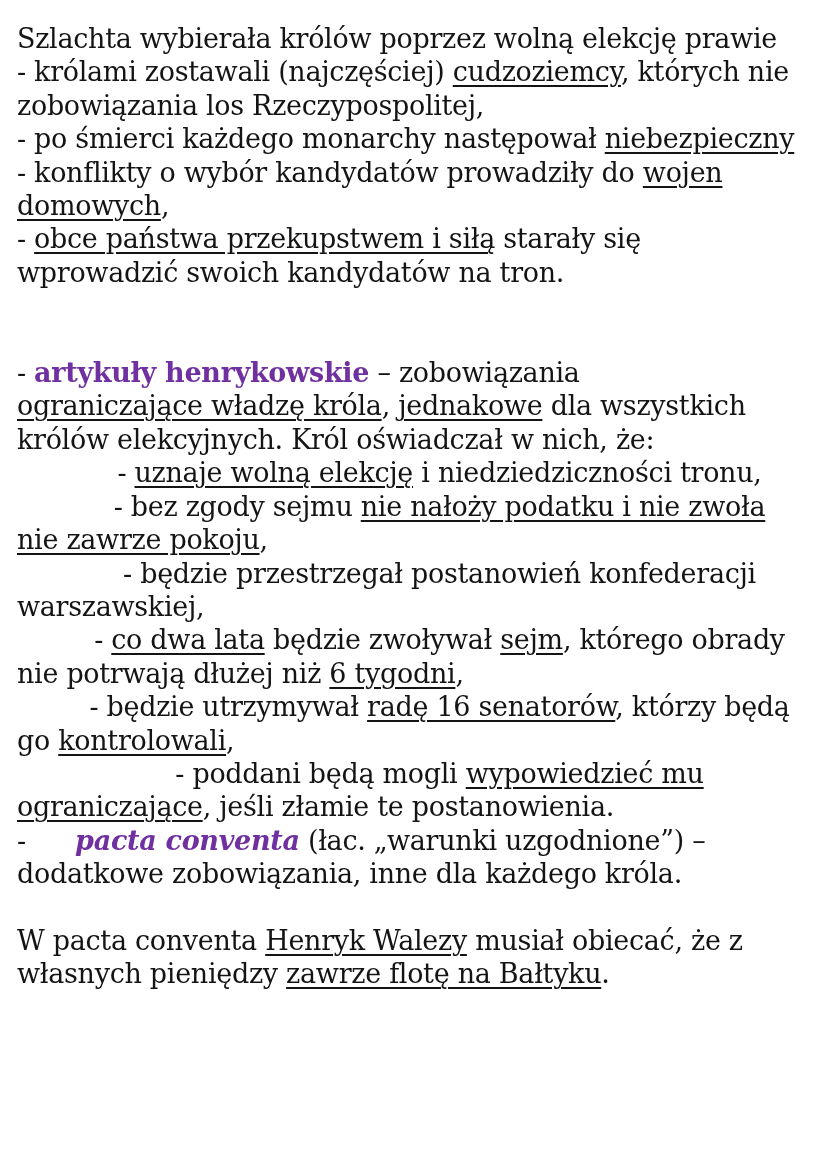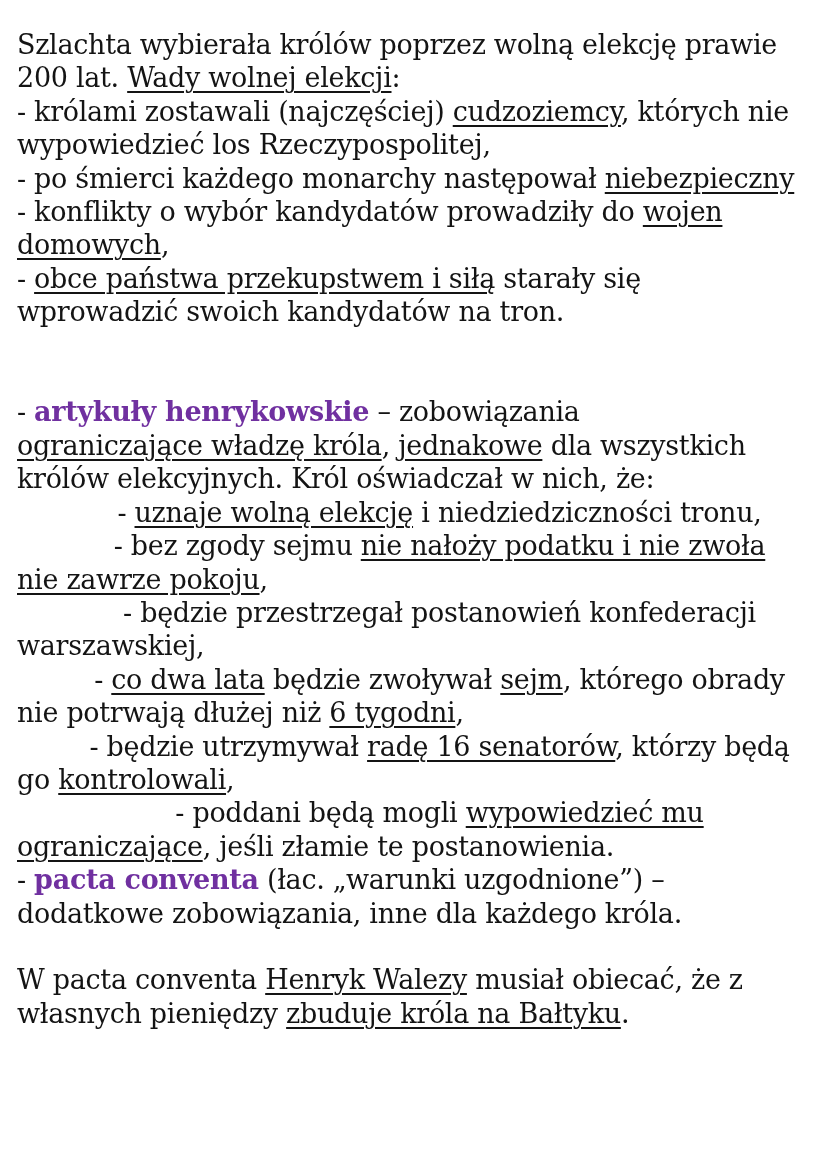--- a/index.html
+++ b/index.html
@@ -8,21 +8,21 @@
     background: #ffffff;
   }
   body {
     width: 828px;
     height: 1171px;
     overflow: hidden;
     font-family: "DejaVu Serif", "Liberation Serif", serif;
     color: var(--text-color, #141414);
   }
   .doc {
-    padding: 28px 12px 0 17px;
+    padding: 22px 12px 0 17px;
     font-size: 27px;
     line-height: 33.4px;
     letter-spacing: -0.3px;
   }
   .line {
     white-space: pre;
     min-height: 33.4px;
   }
   .line.indent {
     padding-left: 46px;
@@ -35,30 +35,31 @@
     text-underline-offset: 4px;
   }
   .accent {
     color: var(--accent-color, #7030A0);
     font-weight: bold;
     text-align: center;
   }
   .accent-italic {
     color: var(--accent-color, #7030A0);
     font-weight: bold;
+    font-style: italic;
+    margin-left: 41px;
   }
 </style>
 </head>
 <body style="background: rgb(255, 255, 255);">
 
 <div class="doc">
     <div class="line"><span class="seg">Szlachta wybierała królów poprzez wolną elekcję prawie</span></div>
-    <div class="line"><span class="seg">200 lat. </span><span class="seg u">Wady wolnej elekcji</span><span class="seg">:</span></div>
     <div class="line"><span class="seg">- królami zostawali (najczęściej) </span><span class="seg u">cudzoziemcy</span><span class="seg">, których nie</span></div>
-    <div class="line"><span class="seg">wypowiedzieć los Rzeczypospolitej,</span></div>
+    <div class="line"><span class="seg">zobowiązania los Rzeczypospolitej,</span></div>
     <div class="line"><span class="seg">- po śmierci każdego monarchy następował </span><span class="seg u">niebezpieczny</span></div>
     <div class="line"><span class="seg">- konflikty o wybór kandydatów prowadziły do </span><span class="seg u">wojen</span></div>
     <div class="line"><span class="seg u">domowych</span><span class="seg">,</span></div>
     <div class="line"><span class="seg">- </span><span class="seg u">obce państwa przekupstwem i siłą</span><span class="seg"> starały się</span></div>
     <div class="line"><span class="seg">wprowadzić swoich kandydatów na tron.</span></div>
     <div class="line">&nbsp;</div>
     <div class="line">&nbsp;</div>
     <div class="line"><span class="seg">- </span><span class="seg accent">artykuły henrykowskie</span><span class="seg"> – zobowiązania</span></div>
     <div class="line"><span class="seg u">ograniczające władzę króla</span><span class="seg">, </span><span class="seg u">jednakowe</span><span class="seg"> dla wszystkich</span></div>
     <div class="line"><span class="seg">królów elekcyjnych. Król oświadczał w nich, że:</span></div>
@@ -70,14 +71,14 @@
     <div class="line indent"><span class="seg">- </span><span class="seg u">co dwa lata</span><span class="seg"> będzie zwoływał </span><span class="seg u">sejm</span><span class="seg">, którego obrady</span></div>
     <div class="line"><span class="seg">nie potrwają dłużej niż </span><span class="seg u">6 tygodni</span><span class="seg">,</span></div>
     <div class="line indent"><span class="seg">- będzie utrzymywał </span><span class="seg u">radę 16 senatorów</span><span class="seg">, którzy będą</span></div>
     <div class="line"><span class="seg">go </span><span class="seg u">kontrolowali</span><span class="seg">,</span></div>
     <div class="line indent"><span class="seg">- poddani będą mogli </span><span class="seg u">wypowiedzieć mu</span></div>
     <div class="line"><span class="seg u">ograniczające</span><span class="seg">, jeśli złamie te postanowienia.</span></div>
     <div class="line"><span class="seg">- </span><span class="seg accent-italic">pacta conventa</span><span class="seg"> (łac. „warunki uzgodnione”) –</span></div>
     <div class="line"><span class="seg">dodatkowe zobowiązania, inne dla każdego króla.</span></div>
     <div class="line">&nbsp;</div>
     <div class="line"><span class="seg">W pacta conventa </span><span class="seg u">Henryk Walezy</span><span class="seg"> musiał obiecać, że z</span></div>
-    <div class="line"><span class="seg">własnych pieniędzy </span><span class="seg u">zbuduje króla na Bałtyku</span><span class="seg">.</span></div>
+    <div class="line"><span class="seg">własnych pieniędzy </span><span class="seg u">zawrze flotę na Bałtyku</span><span class="seg">.</span></div>
   </div>
 
 </body></html>

